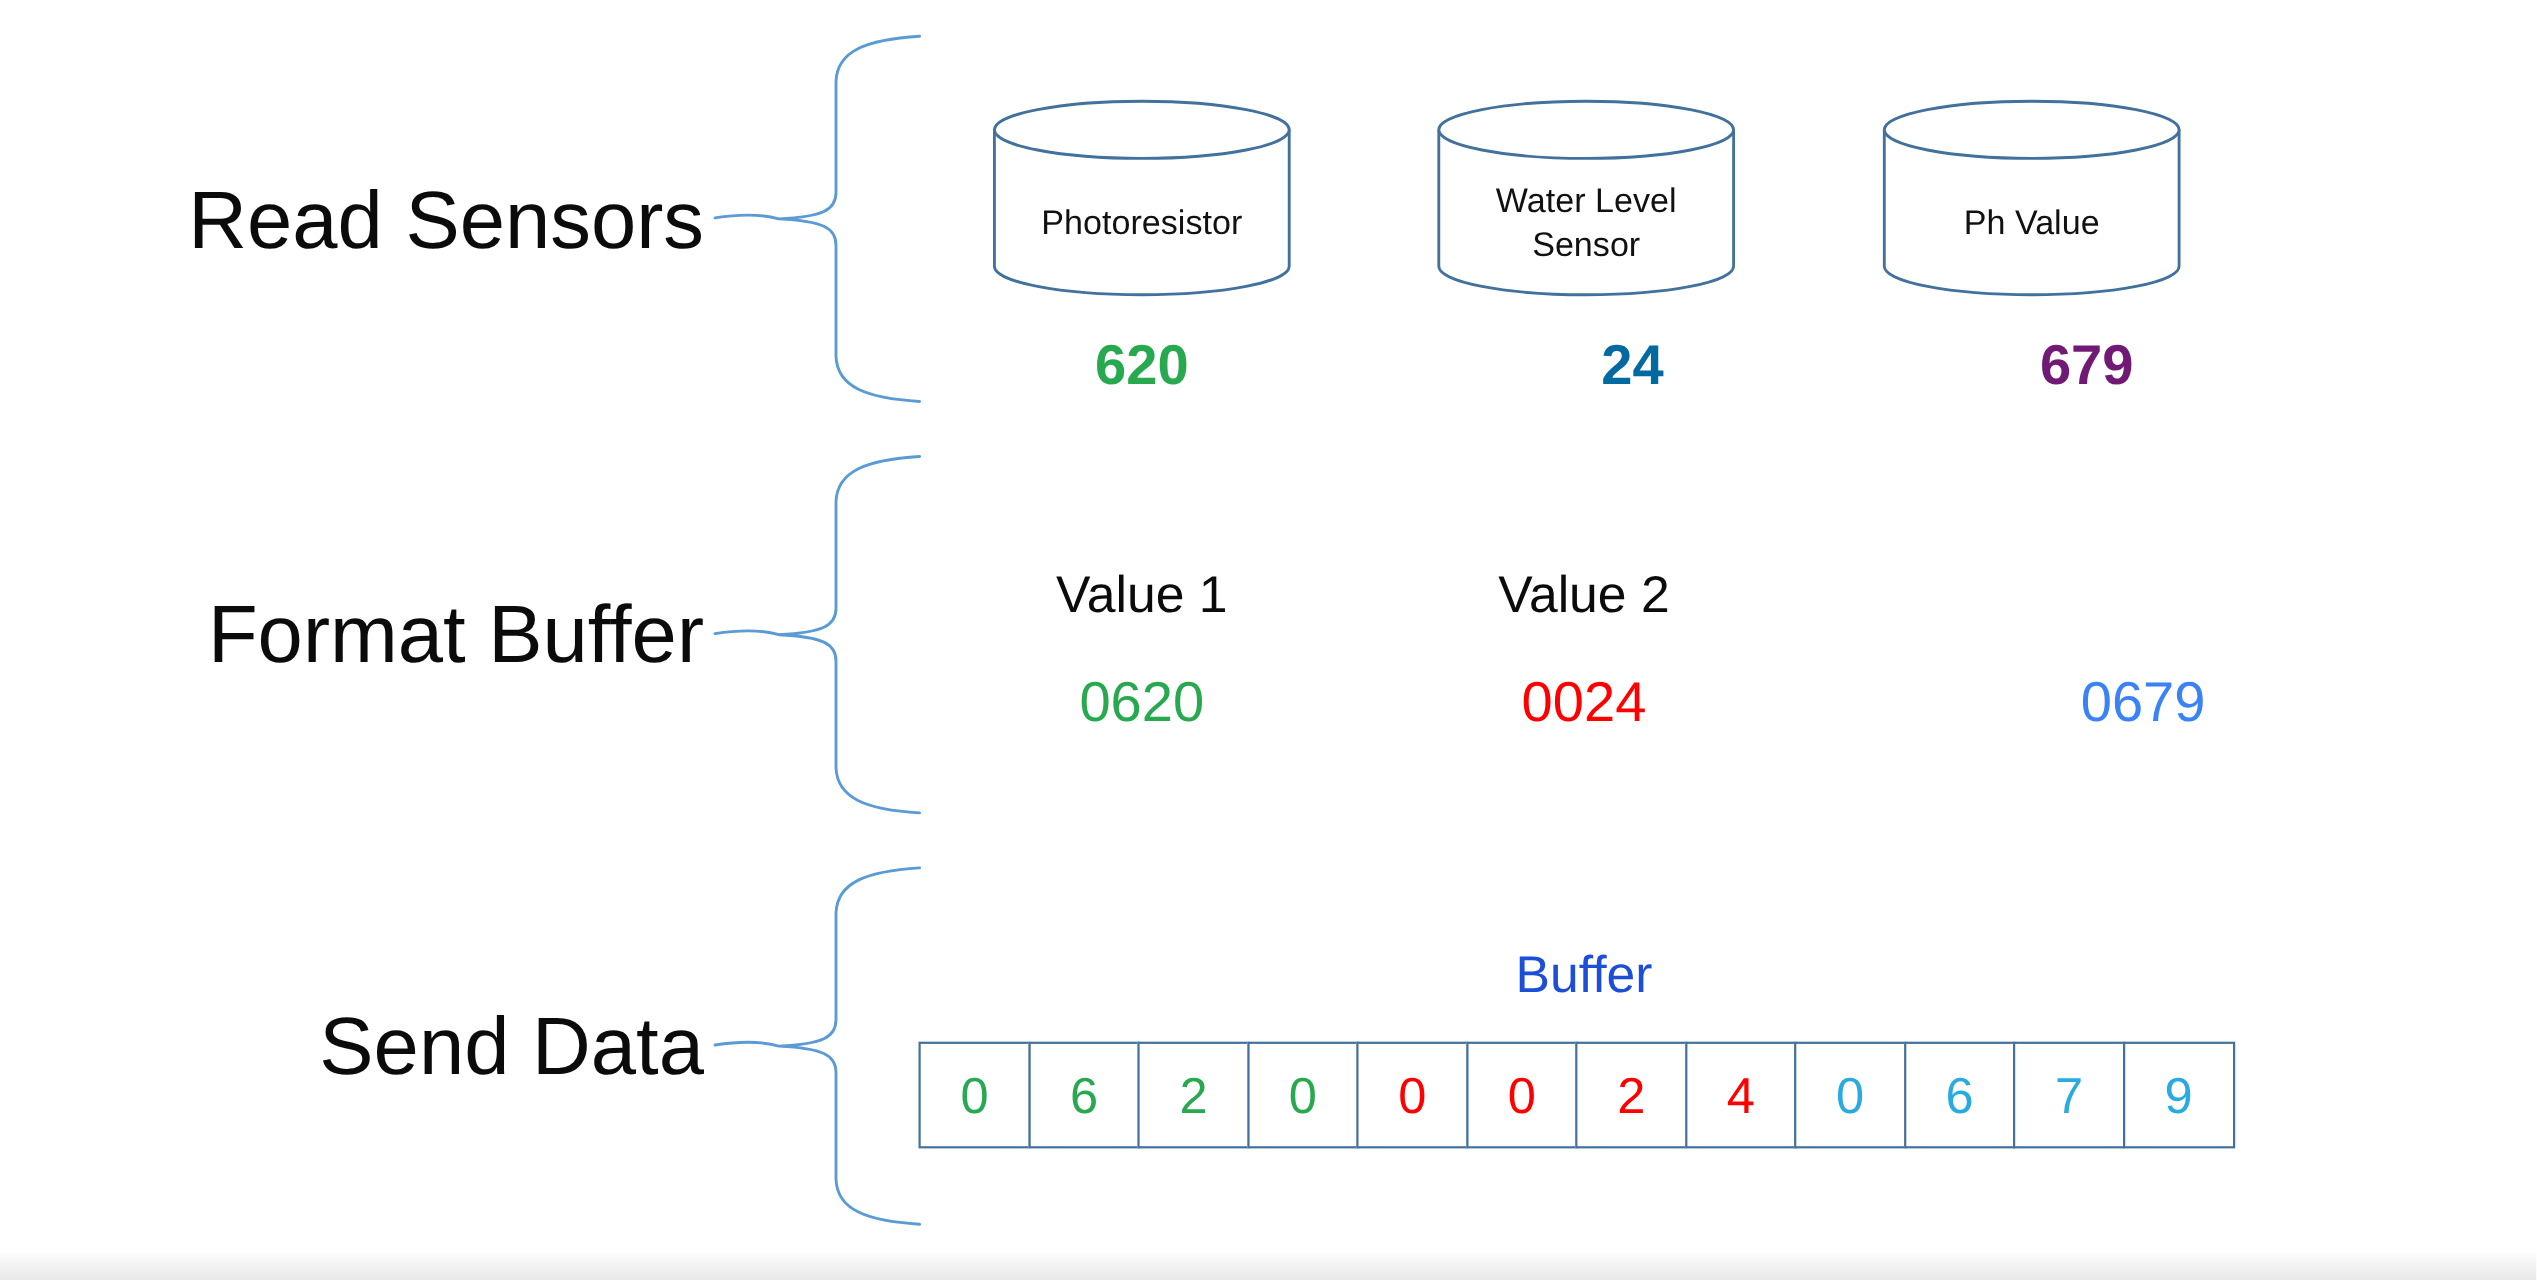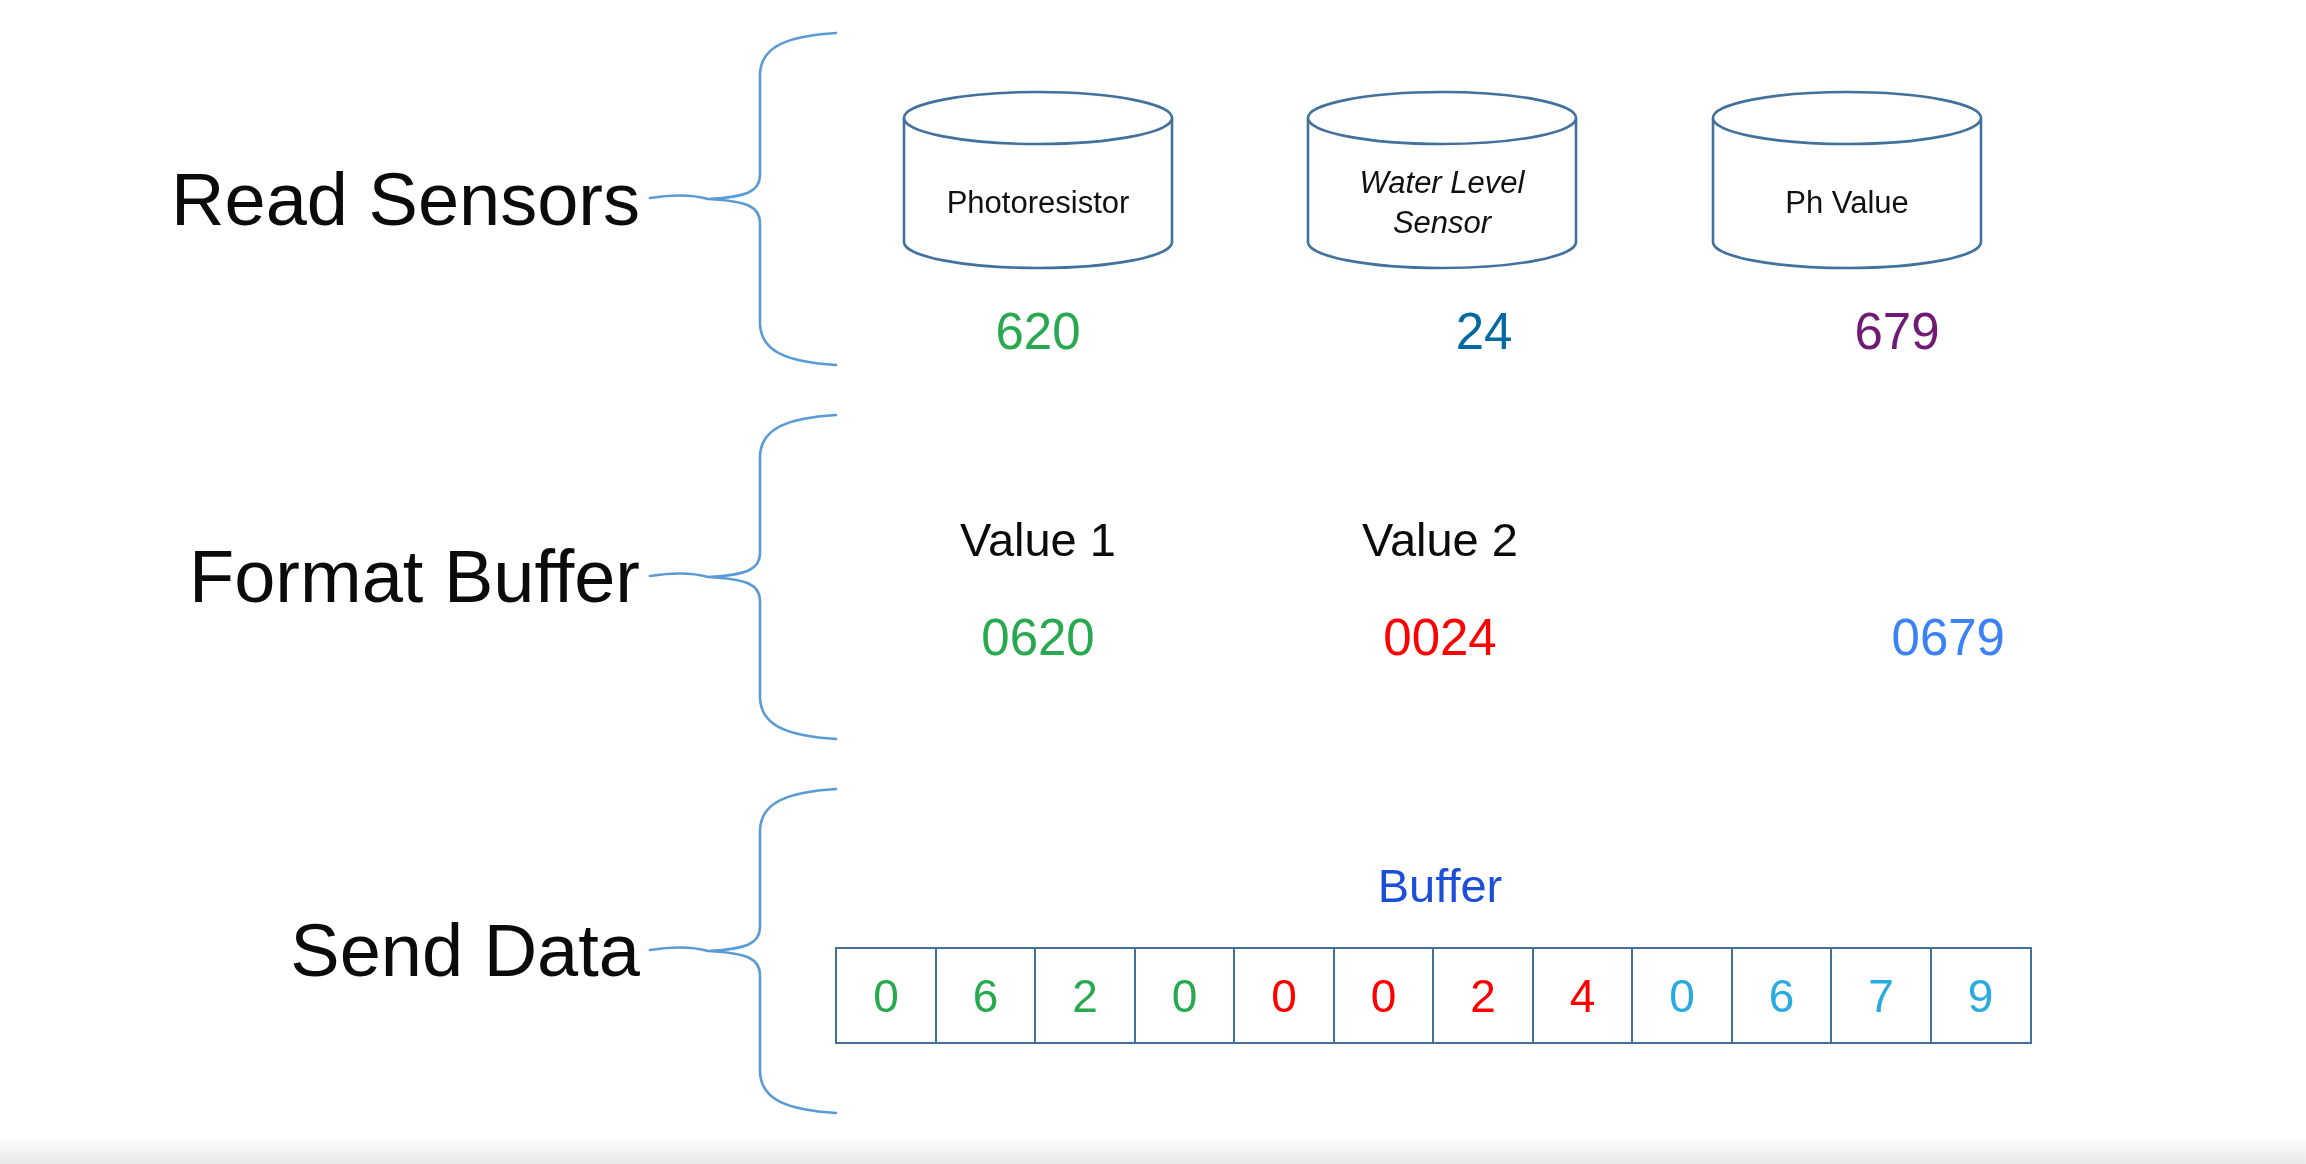--- a/index.html
+++ b/index.html
@@ -26,21 +26,21 @@
   .cylinder{position:absolute;width:272px;height:182px;}
   .cylinder svg{position:absolute;left:0;top:0;}
   .cyl-label{
     position:absolute;left:10px;right:10px;top:52px;bottom:8px;
     display:flex;align-items:center;justify-content:center;
     text-align:center;
     font-size:31px;line-height:40px;color:#111;
   }
   .sensor-value{
     position:absolute;top:302px;width:300px;margin-left:-150px;
-    text-align:center;font-size:51px;font-weight:400;
+    text-align:center;font-size:51px;font-weight:700;
   }
   .value-header{
     position:absolute;top:512px;width:320px;margin-left:-160px;
     text-align:center;font-size:47px;color:#0b0b0b;
   }
   .value-number{
     position:absolute;top:608px;width:320px;margin-left:-160px;
     text-align:center;font-size:51px;
   }
   .buffer-title{
@@ -106,21 +106,21 @@
       <ellipse cx="136" cy="28" rx="134" ry="26" fill="#ffffff" stroke="#41719C" stroke-width="2.6" style="stroke: rgb(65, 113, 156);"></ellipse>
     </svg>
     <div class="cyl-label">Photoresistor</div>
   </div>
 
   <div class="cylinder" style="left:1306px;top:90px;">
     <svg width="272" height="182" viewBox="0 0 272 182">
       <path d="M 2 28 L 2 152 A 134 26 0 0 0 270 152 L 270 28" fill="#ffffff" stroke="#41719C" stroke-width="2.6" style="stroke: rgb(65, 113, 156);"></path>
       <ellipse cx="136" cy="28" rx="134" ry="26" fill="#ffffff" stroke="#41719C" stroke-width="2.6" style="stroke: rgb(65, 113, 156);"></ellipse>
     </svg>
-    <div class="cyl-label" style="left:44px;right:44px;font-style:italic;">Water Level Sensor</div>
+    <div class="cyl-label" style="left:44px;right:44px;">Water Level Sensor</div>
   </div>
 
   <div class="cylinder" style="left:1711px;top:90px;">
     <svg width="272" height="182" viewBox="0 0 272 182">
       <path d="M 2 28 L 2 152 A 134 26 0 0 0 270 152 L 270 28" fill="#ffffff" stroke="#41719C" stroke-width="2.6" style="stroke: rgb(65, 113, 156);"></path>
       <ellipse cx="136" cy="28" rx="134" ry="26" fill="#ffffff" stroke="#41719C" stroke-width="2.6" style="stroke: rgb(65, 113, 156);"></ellipse>
     </svg>
     <div class="cyl-label">Ph Value</div>
   </div>
 

